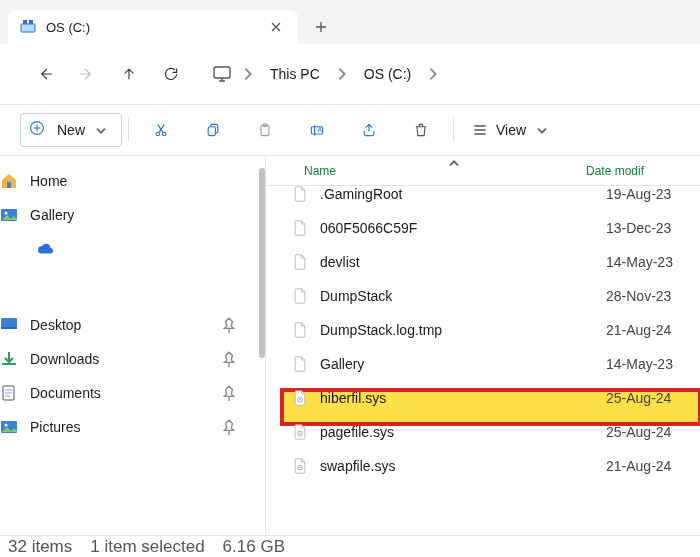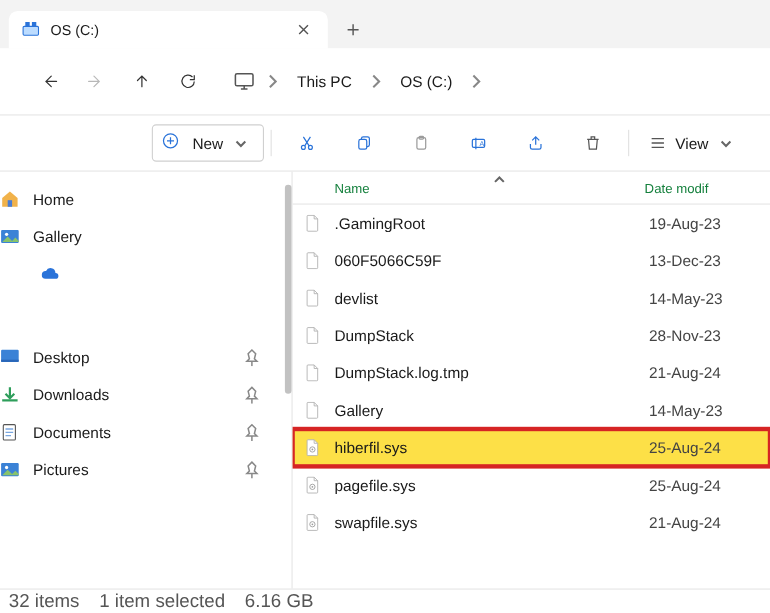--- a/index.html
+++ b/index.html
@@ -17,21 +17,21 @@
   .nav-bar { height: 60px; display: flex; align-items: center; padding: 0 8px 0 24px; gap: 0; border-bottom: 1px solid #fff; background:#fff;}
   .nav-btn { width: 42px; height: 42px; display: flex; align-items: center; justify-content: center; color: #333; cursor: pointer; border-radius:4px;}
   .nav-btn.disabled { color: #b8b8b8; cursor: default; }
   .nav-spacer { width: 12px; }
   .breadcrumbs { display: flex; align-items: center; gap: 4px; margin-left: 8px; }
   .crumb { padding: 4px 6px; cursor: pointer; border-radius:4px;}
   .crumb-sep { color: #888; padding: 0 4px; }
   .monitor-icon { width:20px; height:20px; display:inline-flex; color:#555;}
 
   
-  .toolbar { height: 52px; border-top: 1px solid #e5e5e5; border-bottom: 1px solid #e5e5e5; display: flex; align-items: center; padding: 0 20px; gap: 0; justify-content: flex-end; }
+  .toolbar { height: 52px; border-top: 1px solid #e5e5e5; border-bottom: 1px solid #e5e5e5; display: flex; align-items: center; padding: 0 20px; gap: 0; }
   .tbtn { height: 36px; display: flex; align-items: center; justify-content: center; padding: 0 12px; gap: 8px; color: #1a1a1a; cursor: pointer; border-radius:4px;}
   .tbtn.icon-only { width: 52px; padding:0; color: #2a73d9; }
   .tbtn.icon-only.muted { color: #9b9b9b; }
   .tbtn .chev { color:#666; }
   .tsep { width:1px; height:24px; background:#e0e0e0; margin: 0 6px; }
   .new-btn { border:1px solid #d0d0d0; border-radius:4px; padding:0 12px 0 8px; height:34px;}
   .new-btn .plus-circ{width:20px;height:20px;color:#2a73d9;}
 
   
   .main { height: calc(557px - 44px - 60px - 52px - 22px); display: flex; }
@@ -43,21 +43,21 @@
   .sb-block { margin-top: 42px; }
   .sb-scrollthumb{position:absolute; right:0; top:12px; width:6px; height:190px; background:#c2c2c2; border-radius:3px;}
 
   
   .filepane { flex:1; display:flex; flex-direction:column; min-width:0;}
   .headers { height: 30px; display:flex; align-items:center; border-bottom:1px solid #e5e5e5; color:#15803d; font-size:12px; position:relative;}
   .headers .col-name{ width:320px; padding-left:38px;}
   .headers .col-date{ padding-left:0;}
   .headers .sort-ind{position:absolute; left:180px; top:0; color:#666;}
   .rows{flex:1; overflow:hidden;}
-  .row{height:34px; display:flex; align-items:center; padding-left:4px; cursor:pointer; position:relative;}
+  .row{height:34px; display:flex; align-items:flex-start; padding-left:4px; cursor:pointer; position:relative;margin-left:16px;}
   .row .ico{width:20px; display:flex; justify-content:center; margin-left:4px; margin-right:10px; color:#888;}
   .row .name{ width:286px; white-space:nowrap; overflow:hidden; text-overflow:ellipsis;}
   .row .date{ color:#444;}
   .row.selected{ background:#fde047;}
   .row.highlighted{ outline:4px solid #d62424; outline-offset:-2px;}
   .row.highlighted .name,.row.highlighted .ico{position:relative; z-index:1;}
 
   
   .status { height:22px; background:#fff; border-top:1px solid #e5e5e5; display:flex; align-items:flex-end; padding-left:8px; gap:18px; font-size:17px; color:#555;}
 

